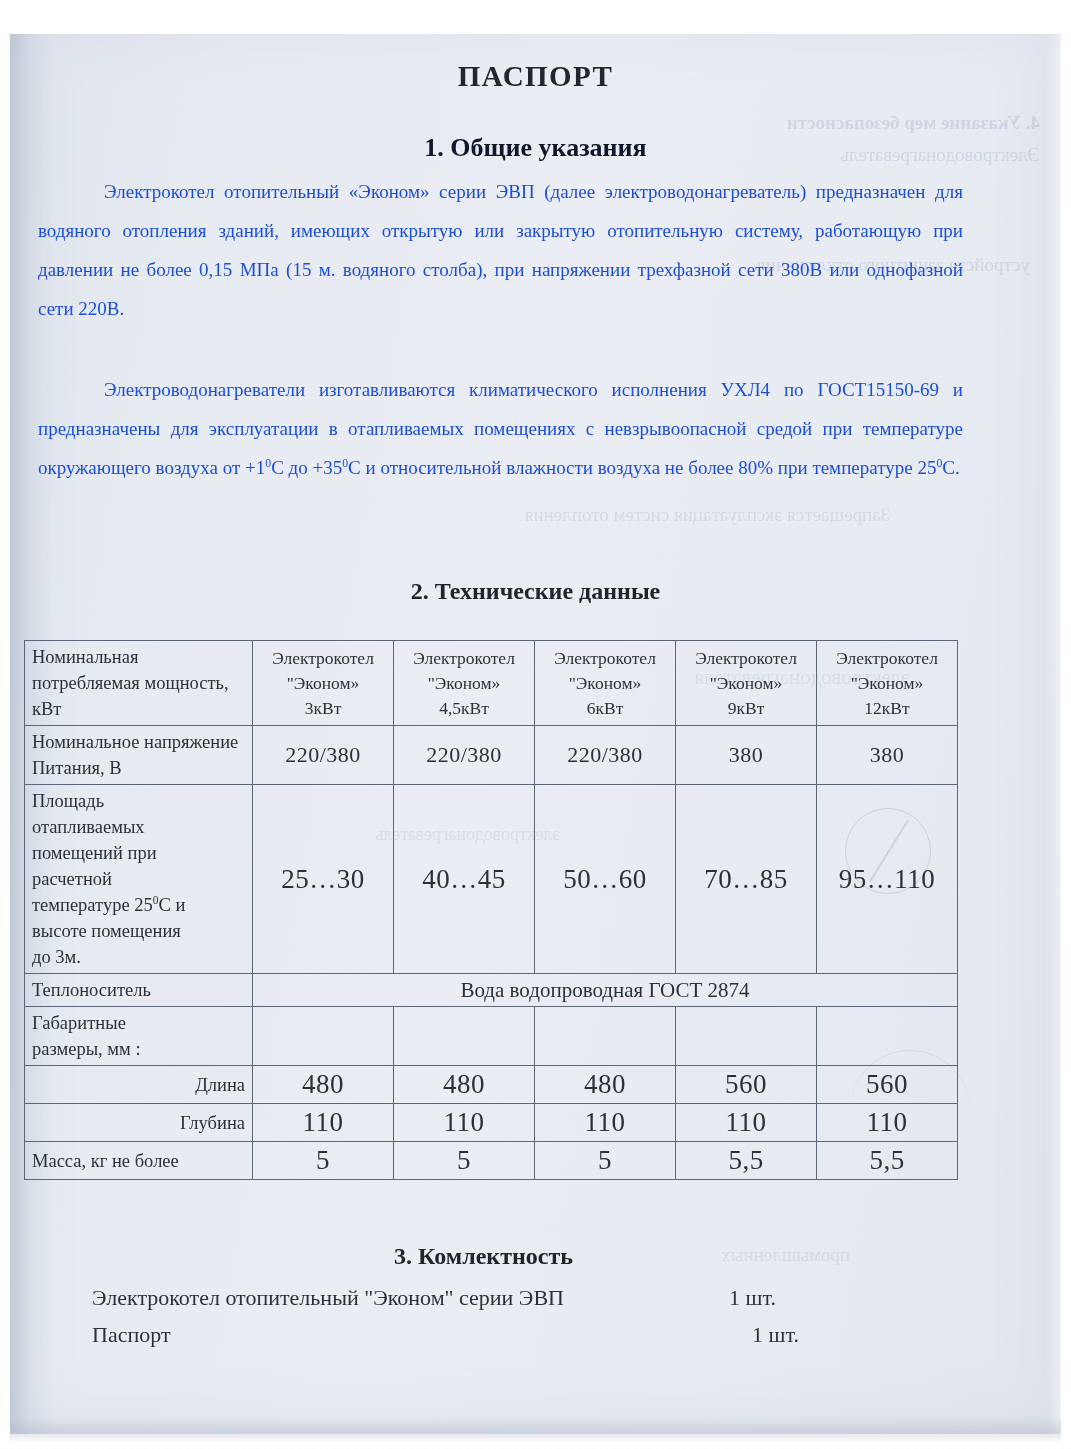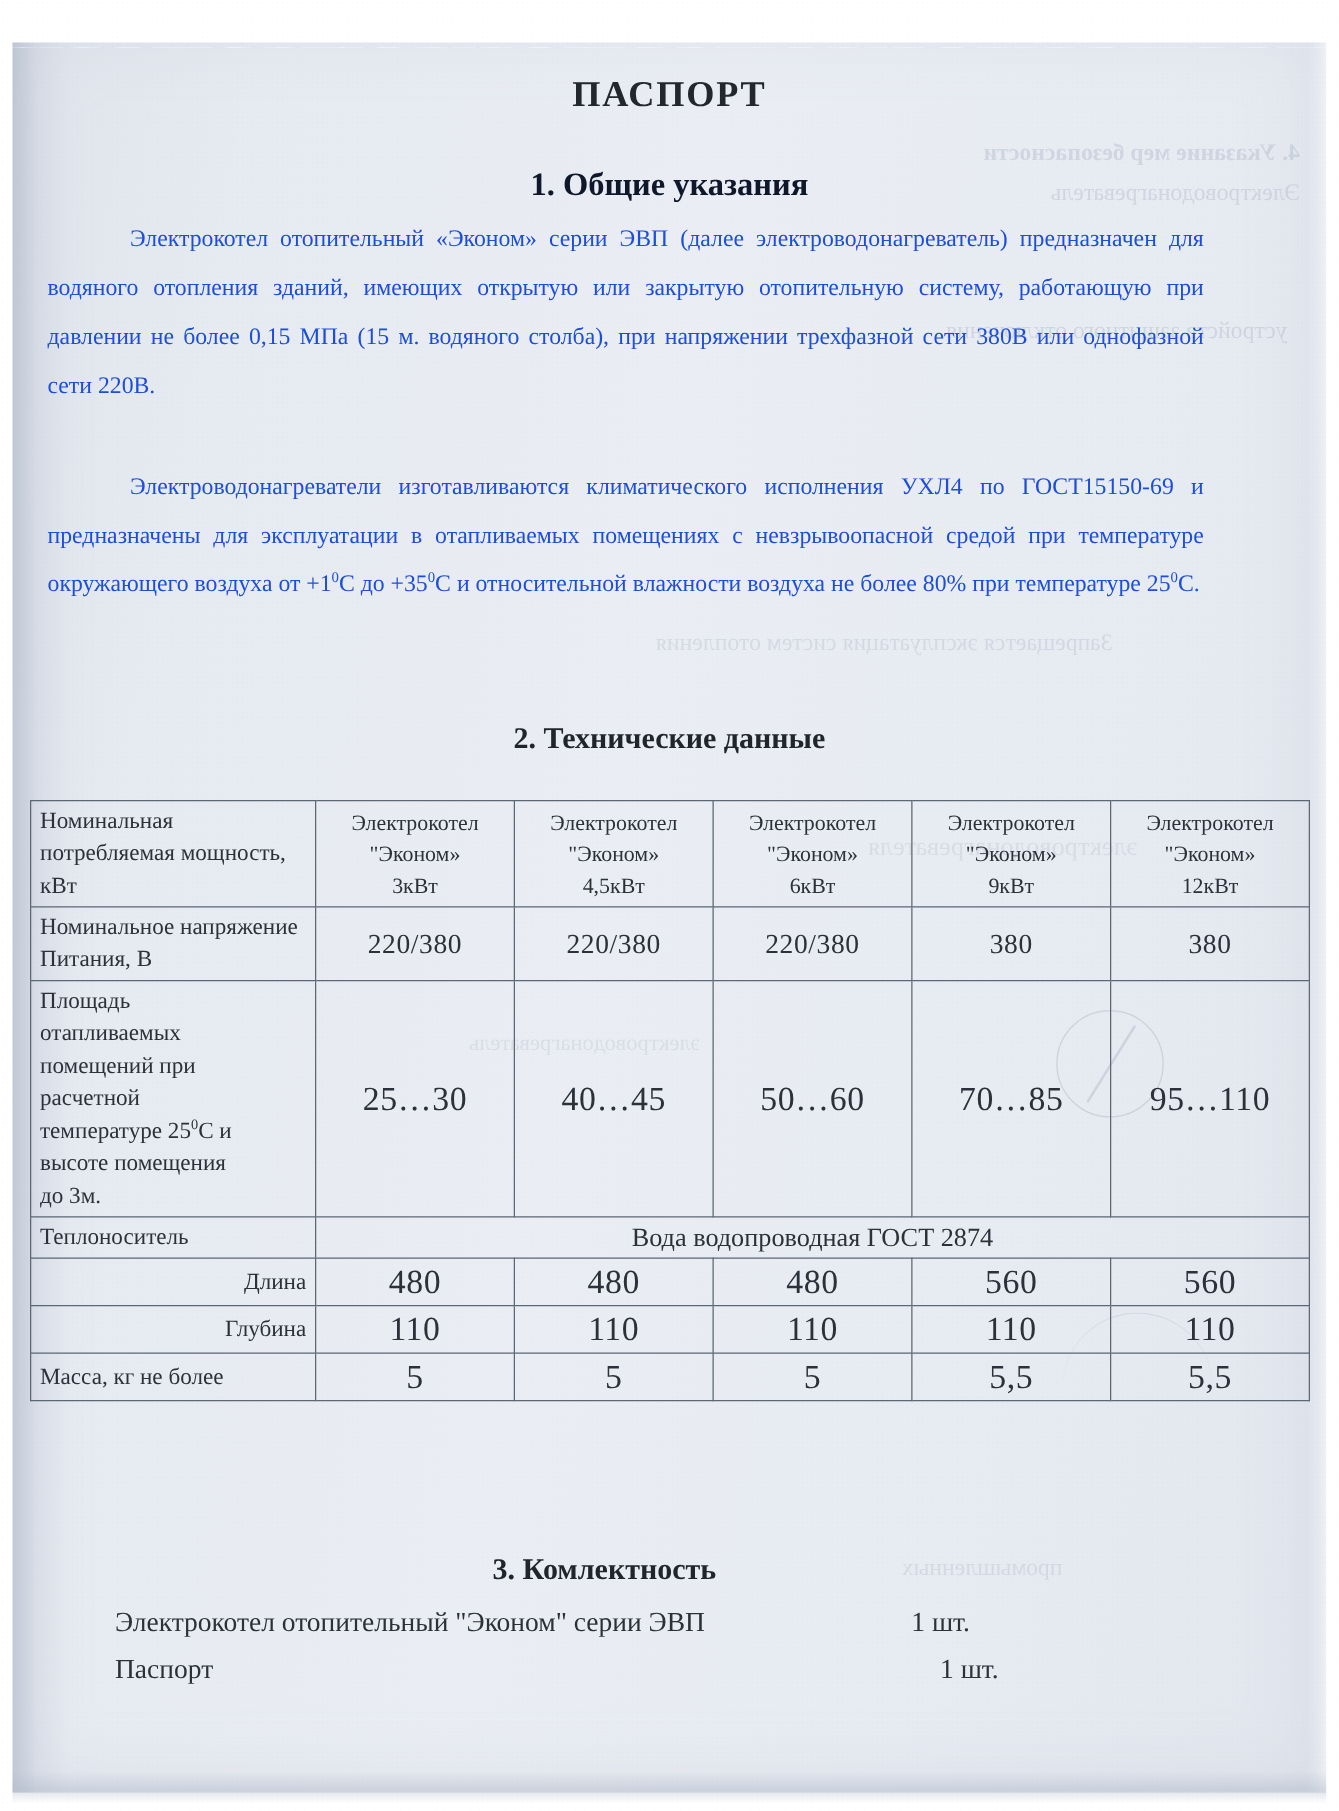--- a/index.html
+++ b/index.html
@@ -179,21 +179,21 @@
   }
   .para-1 { left: 38px; top: 172px; width: 925px; text-indent: 66px; }
   .para-2 { left: 38px; top: 370px; width: 925px; text-indent: 66px; }
   .para sup { font-size: 0.62em; vertical-align: super; line-height: 0; }
 
   
   table.tech {
     position: absolute;
     left: 24px;
     top: 640px;
-    width: 1024px;
+    width: 934px;
     border-collapse: collapse;
     font-size: 18.5px;
     color: #2b313a;
     background: transparent;
     padding-left: 34px;
   }
   table.tech td {
     border: 1px solid #5b6775;
     padding: 3px 7px;
     vertical-align: middle;
@@ -353,20 +353,31 @@
           <td class="val">50…60</td>
           <td class="val">70…85</td>
           <td class="val">95…110</td>
         </tr>
 
         <tr>
           <td class="rowlabel mid">Теплоноситель</td>
           <td class="merged" colspan="5">Вода водопроводная ГОСТ 2874</td>
         </tr>
 
+        <tr>
+          <td class="rowlabel">
+            <span>Габаритные</span><br>
+            <span>размеры, мм :</span>
+          </td>
+          <td class="blank"></td>
+          <td class="blank"></td>
+          <td class="blank"></td>
+          <td class="blank"></td>
+          <td class="blank"></td>
+        </tr>
 
         <tr>
           <td class="dimlabel">Длина</td>
           <td class="val">480</td>
           <td class="val">480</td>
           <td class="val">480</td>
           <td class="val">560</td>
           <td class="val">560</td>
         </tr>
 

